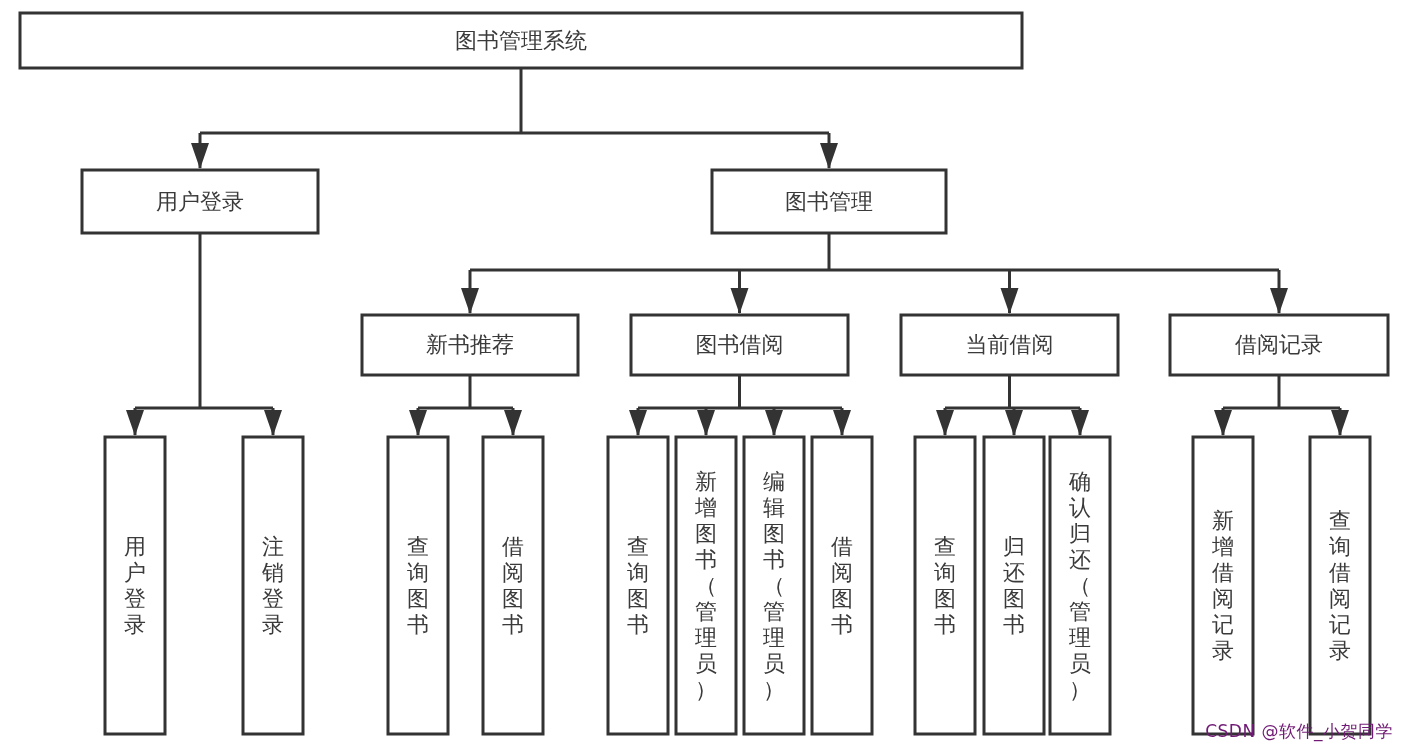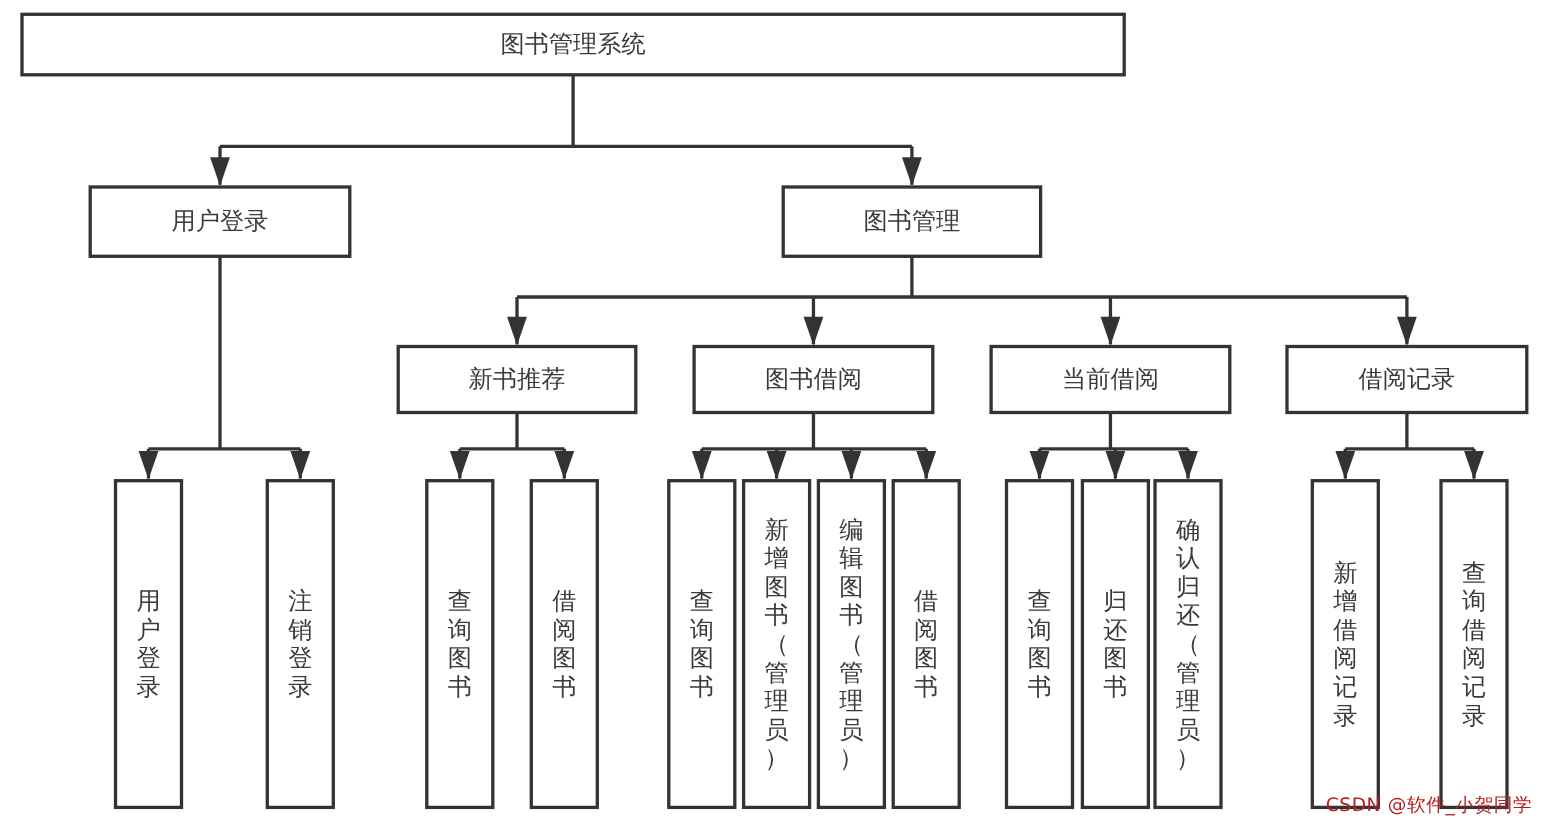--- a/index.html
+++ b/index.html
@@ -55,21 +55,21 @@
     font-family: "DejaVu Sans", "Liberation Sans", sans-serif;
     font-size: 22px;
     text-anchor: middle;
   }
   .watermark {
     position: absolute;
     right: 12px;
     bottom: 4px;
     font-family: "DejaVu Sans", "Liberation Sans", sans-serif;
     font-size: 17px;
-    color: #b91c1c;
+    color: #701a75;
     white-space: nowrap;
     letter-spacing: 0.5px;
   }
 </style>
 </head>
 <body>
 
 <div id="diagram-root">
   <svg class="diagram-canvas" viewBox="0 0 1405 747">
     <g id="connector-layer">

